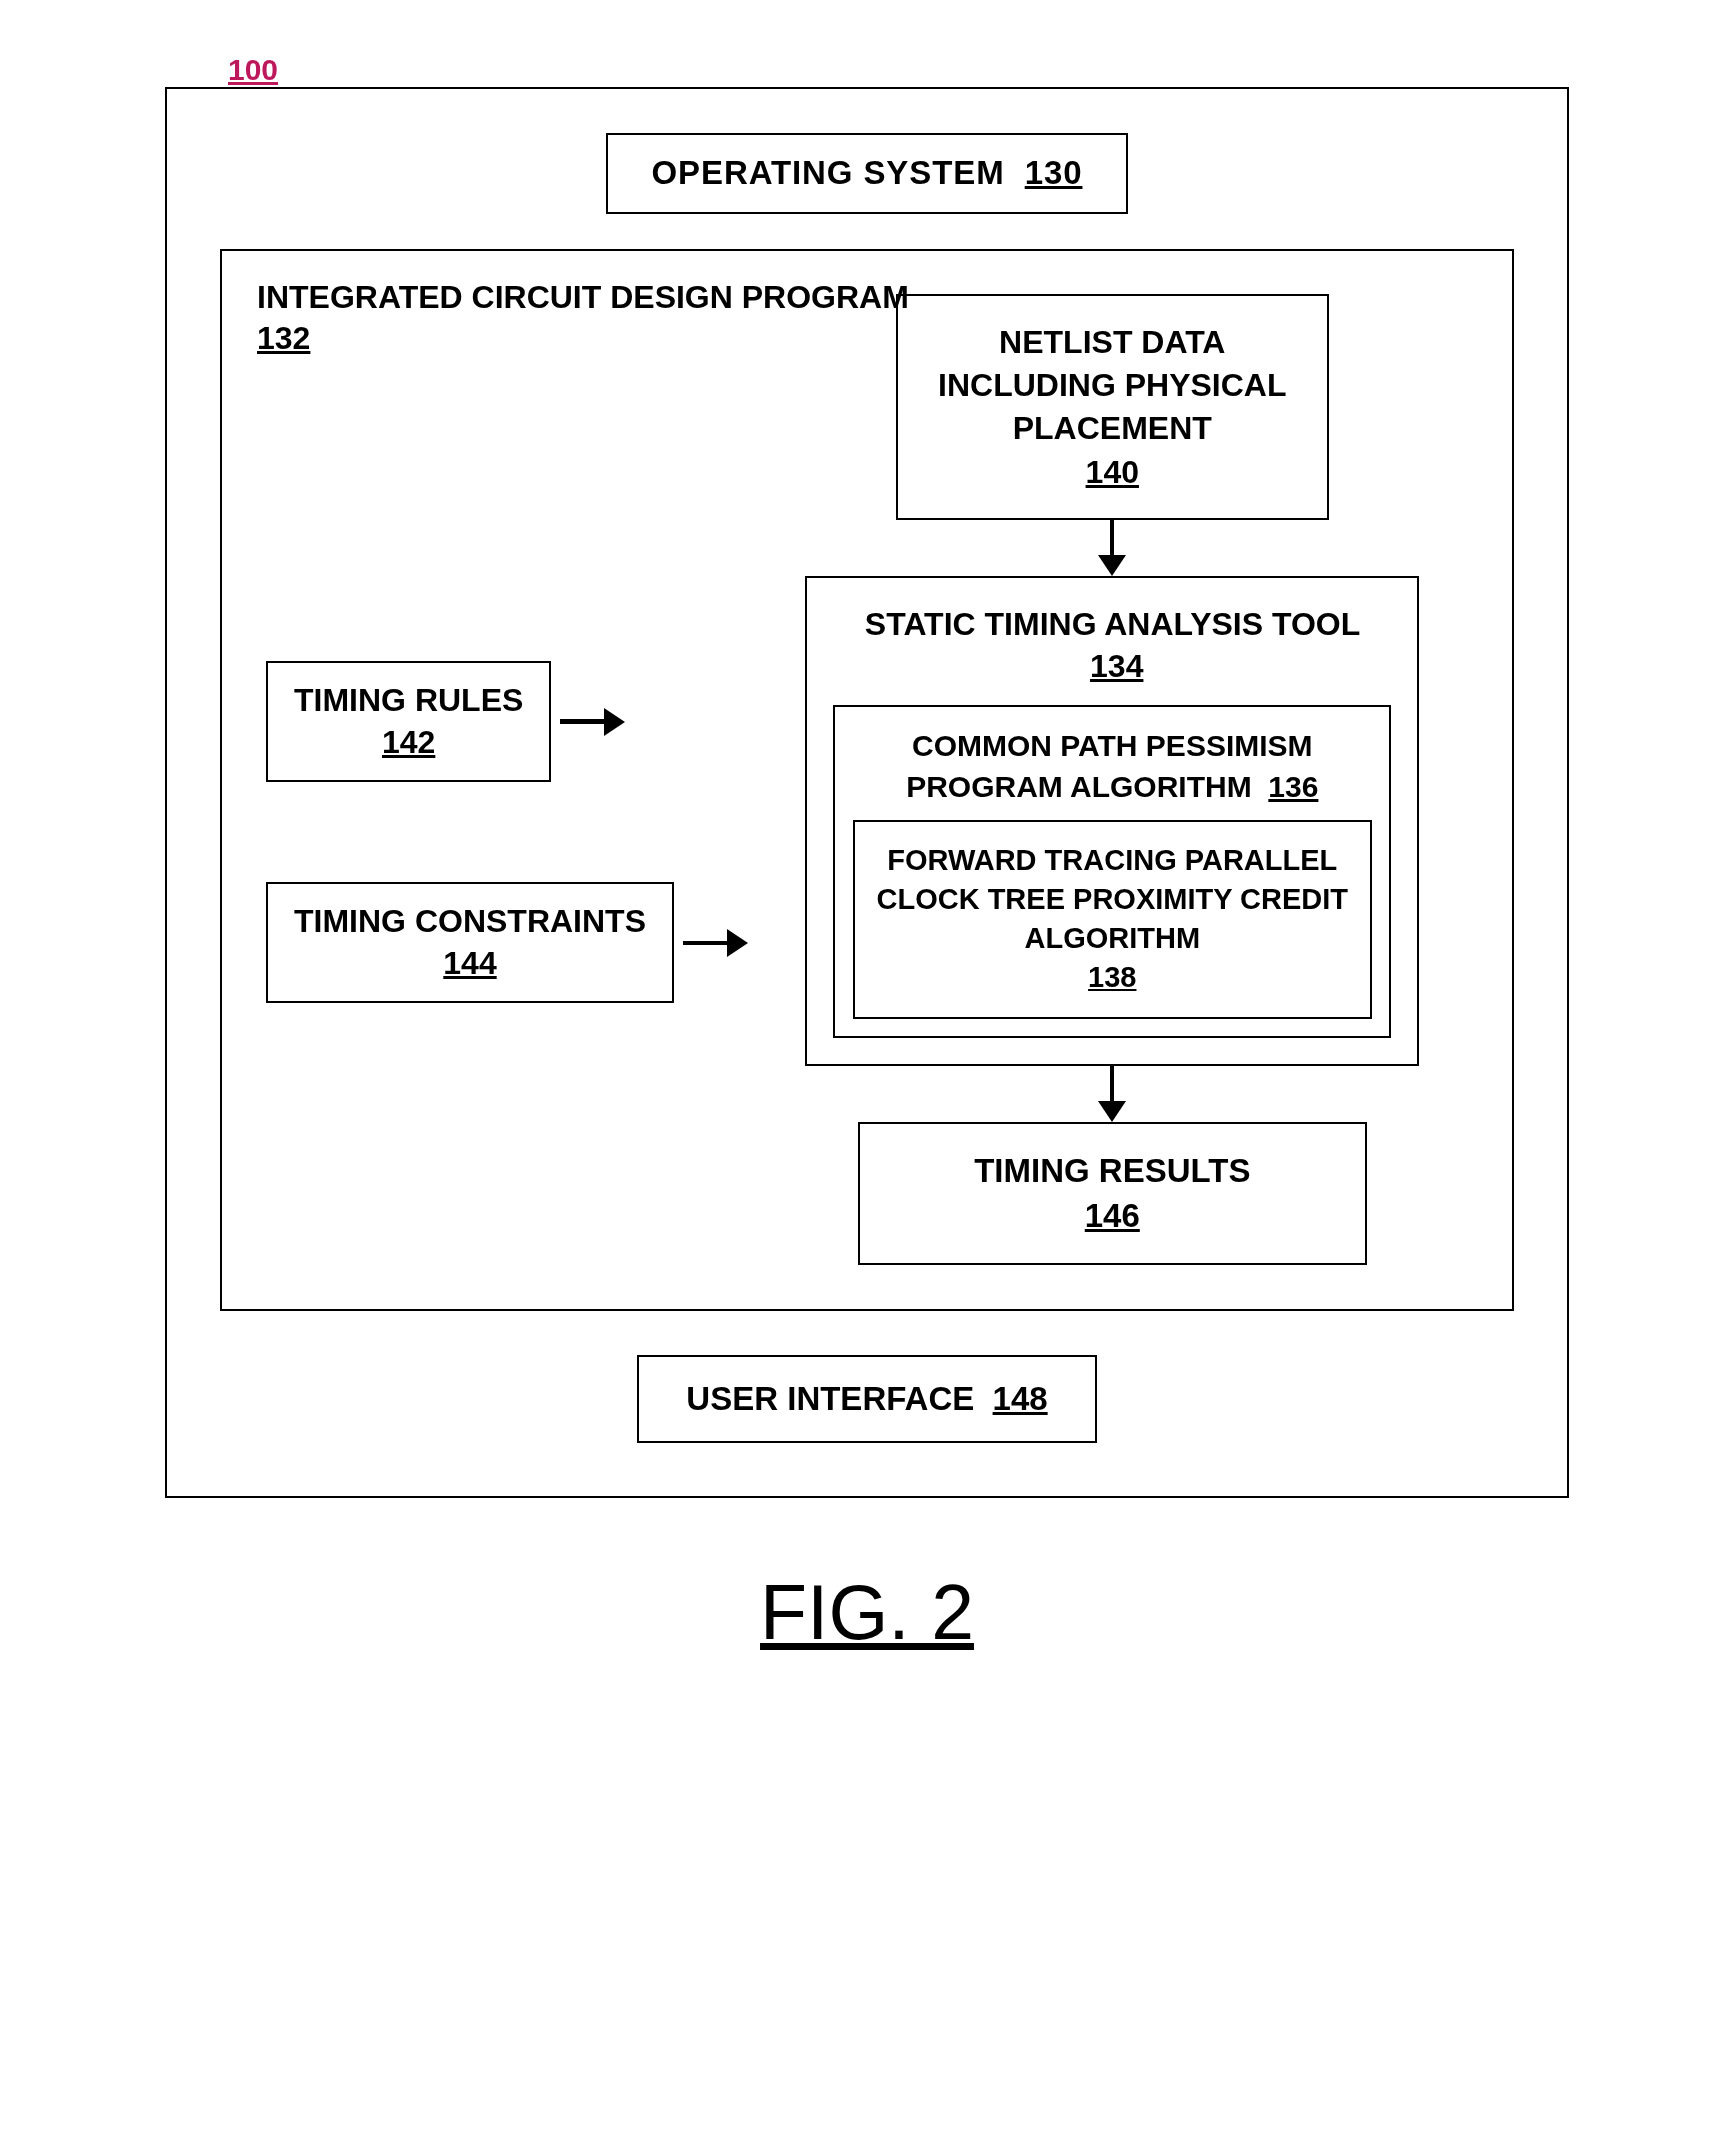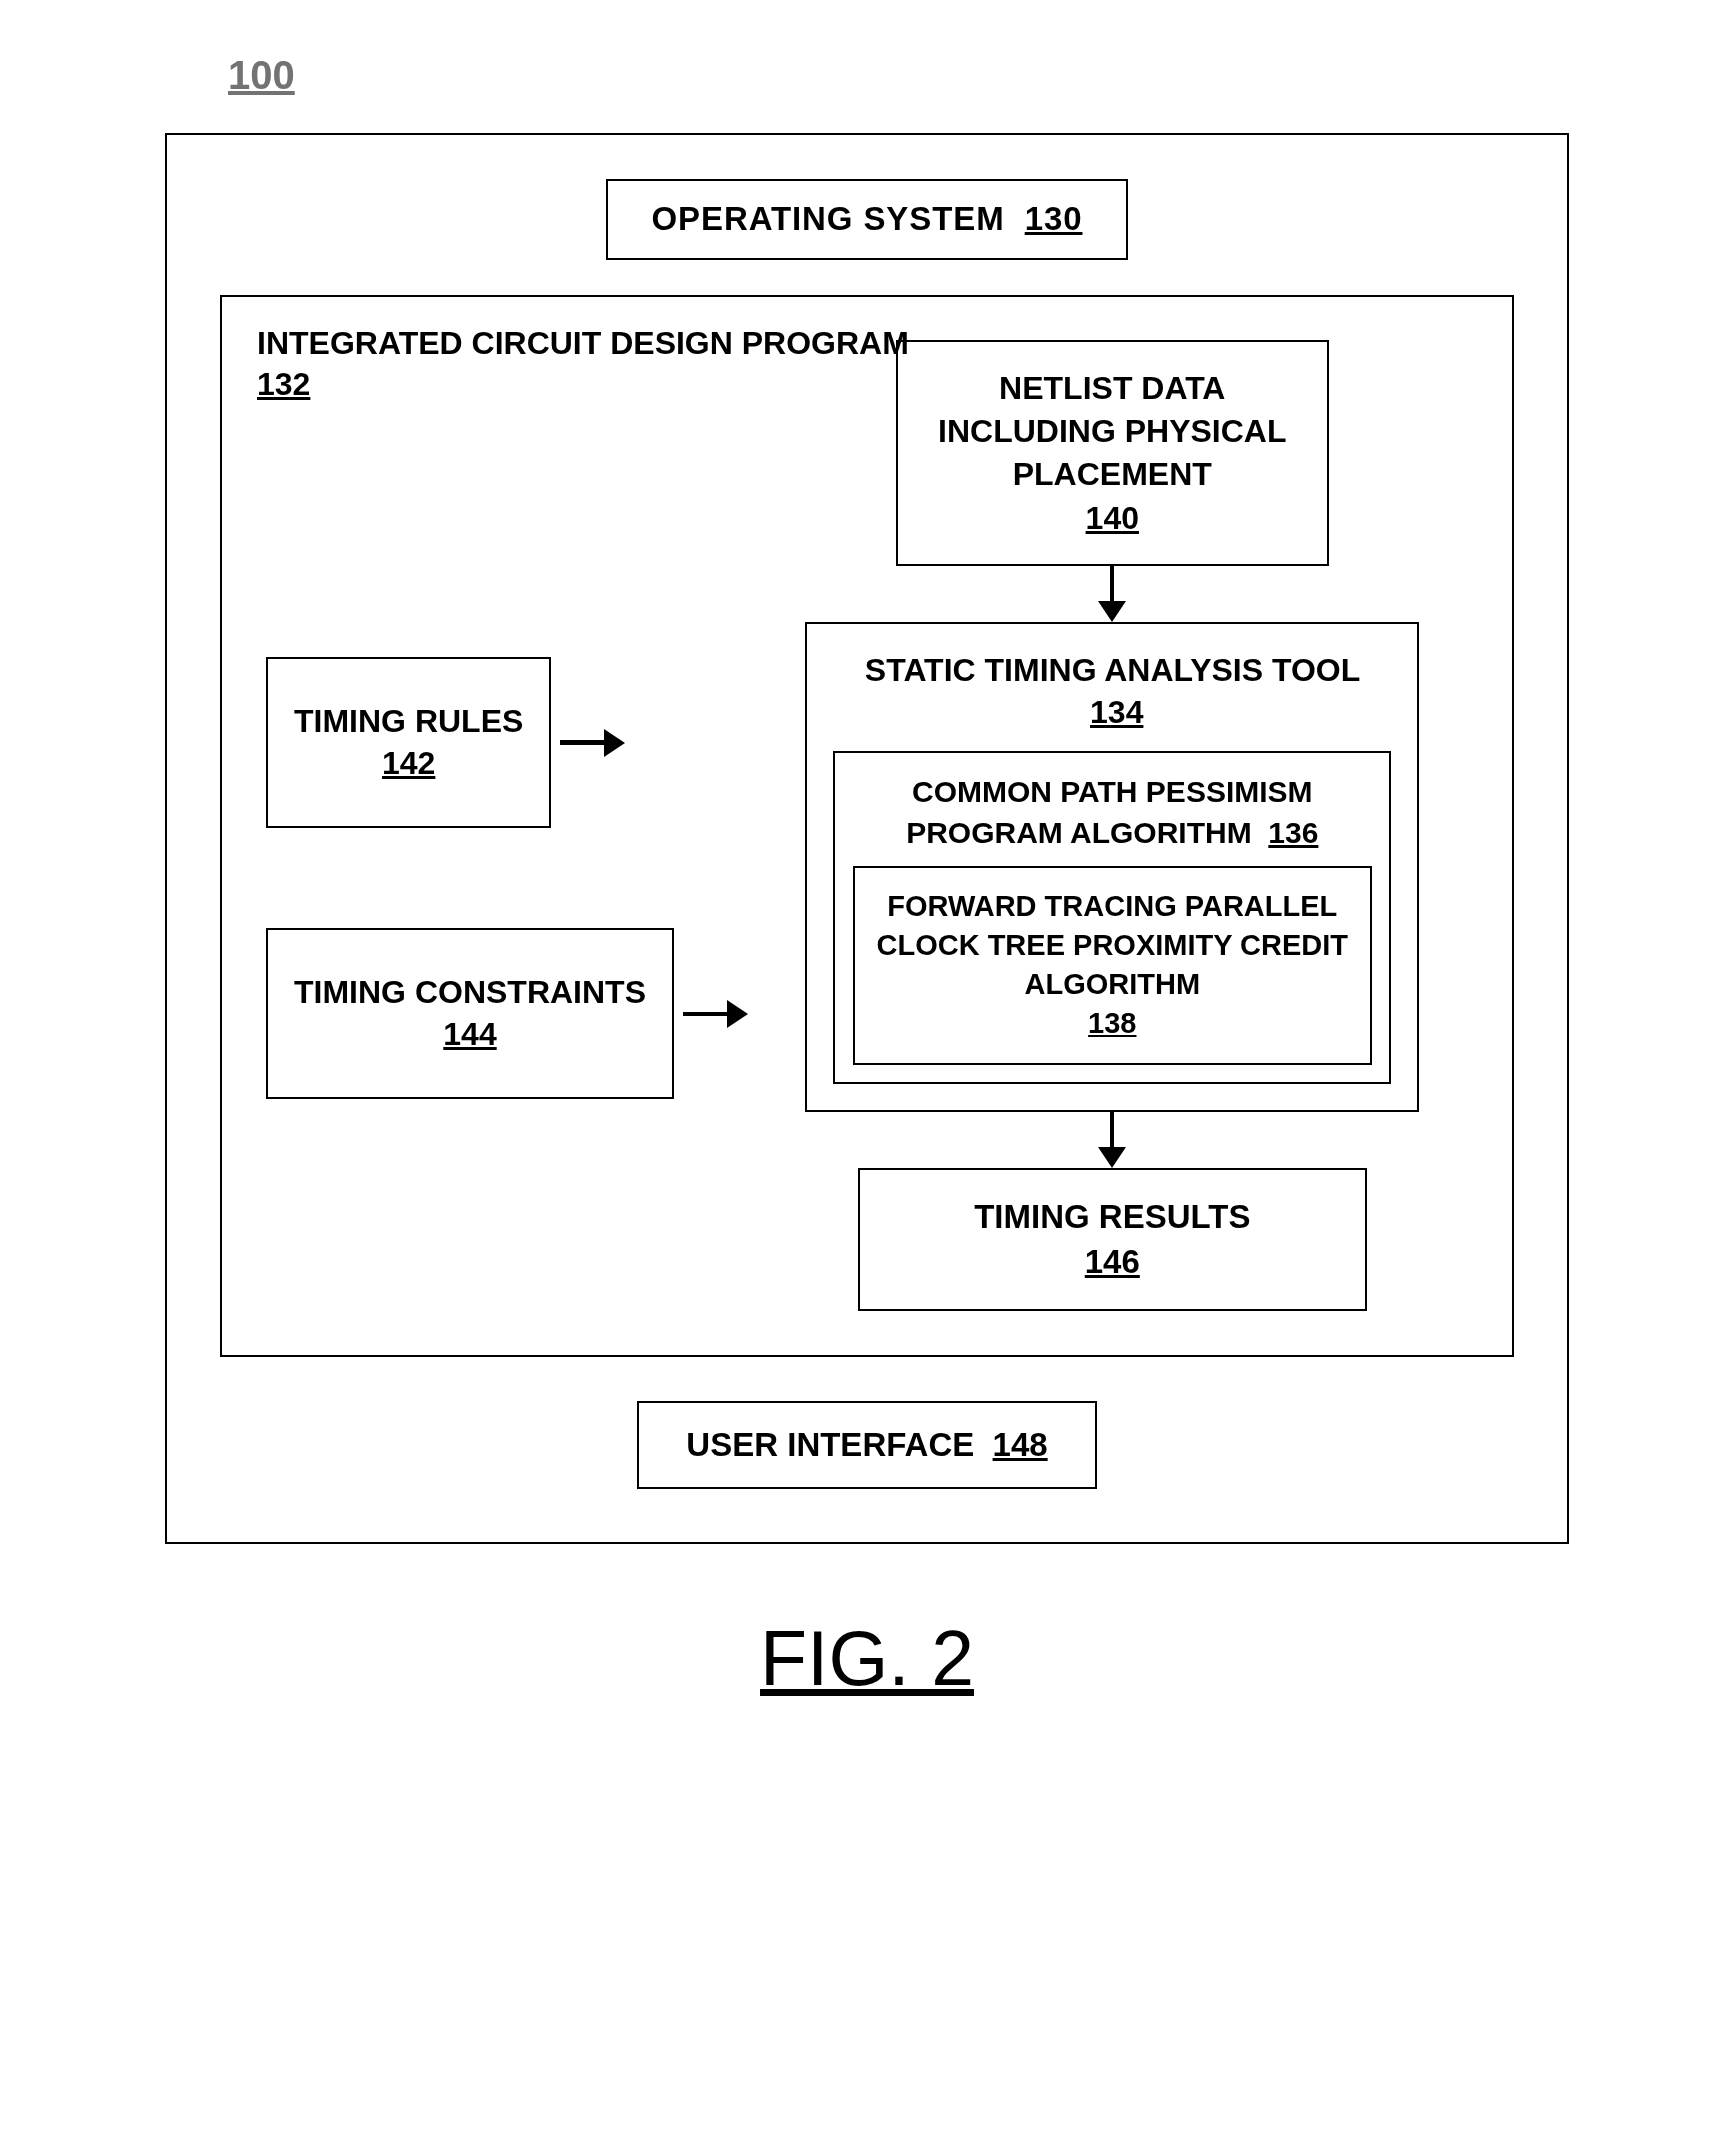--- a/index.html
+++ b/index.html
@@ -8,27 +8,26 @@
       font-family: Arial, Helvetica, sans-serif;
       width: 1734px;
       min-height: 2152px;
       display: flex;
       flex-direction: column;
       align-items: center;
       padding: 53px 70px 70px 70px;
     }
 
     .diagram-number {
-      font-size: 40px;
+      font-size: 30px;
       font-weight: bold;
       text-decoration: underline;
       align-self: flex-start;
       margin-left: 158px;
-      margin-bottom: 35px;
-      color: #737373;
+      color: #be185d;
     }
 
     .outer-container {
       border: 2.6px solid #000;
       width: 1404px;
       padding: 44px 53px 53px 53px;
       position: relative;
       display: flex;
       flex-direction: column;
       align-items: center;
@@ -72,21 +71,21 @@
       display: flex;
       flex-direction: column;
       justify-content: center;
       gap: 70px;
       margin-top: 114px;
       min-width: 281px;
     }
 
     .small-box {
       border: 2.6px solid #000;
-      padding: 42px 26px;
+      padding: 17px 26px;
       font-size: 32px;
       font-weight: bold;
       text-align: center;
       line-height: 1.3;
     }
 
     .underline-num {
       text-decoration: underline;
     }
 

